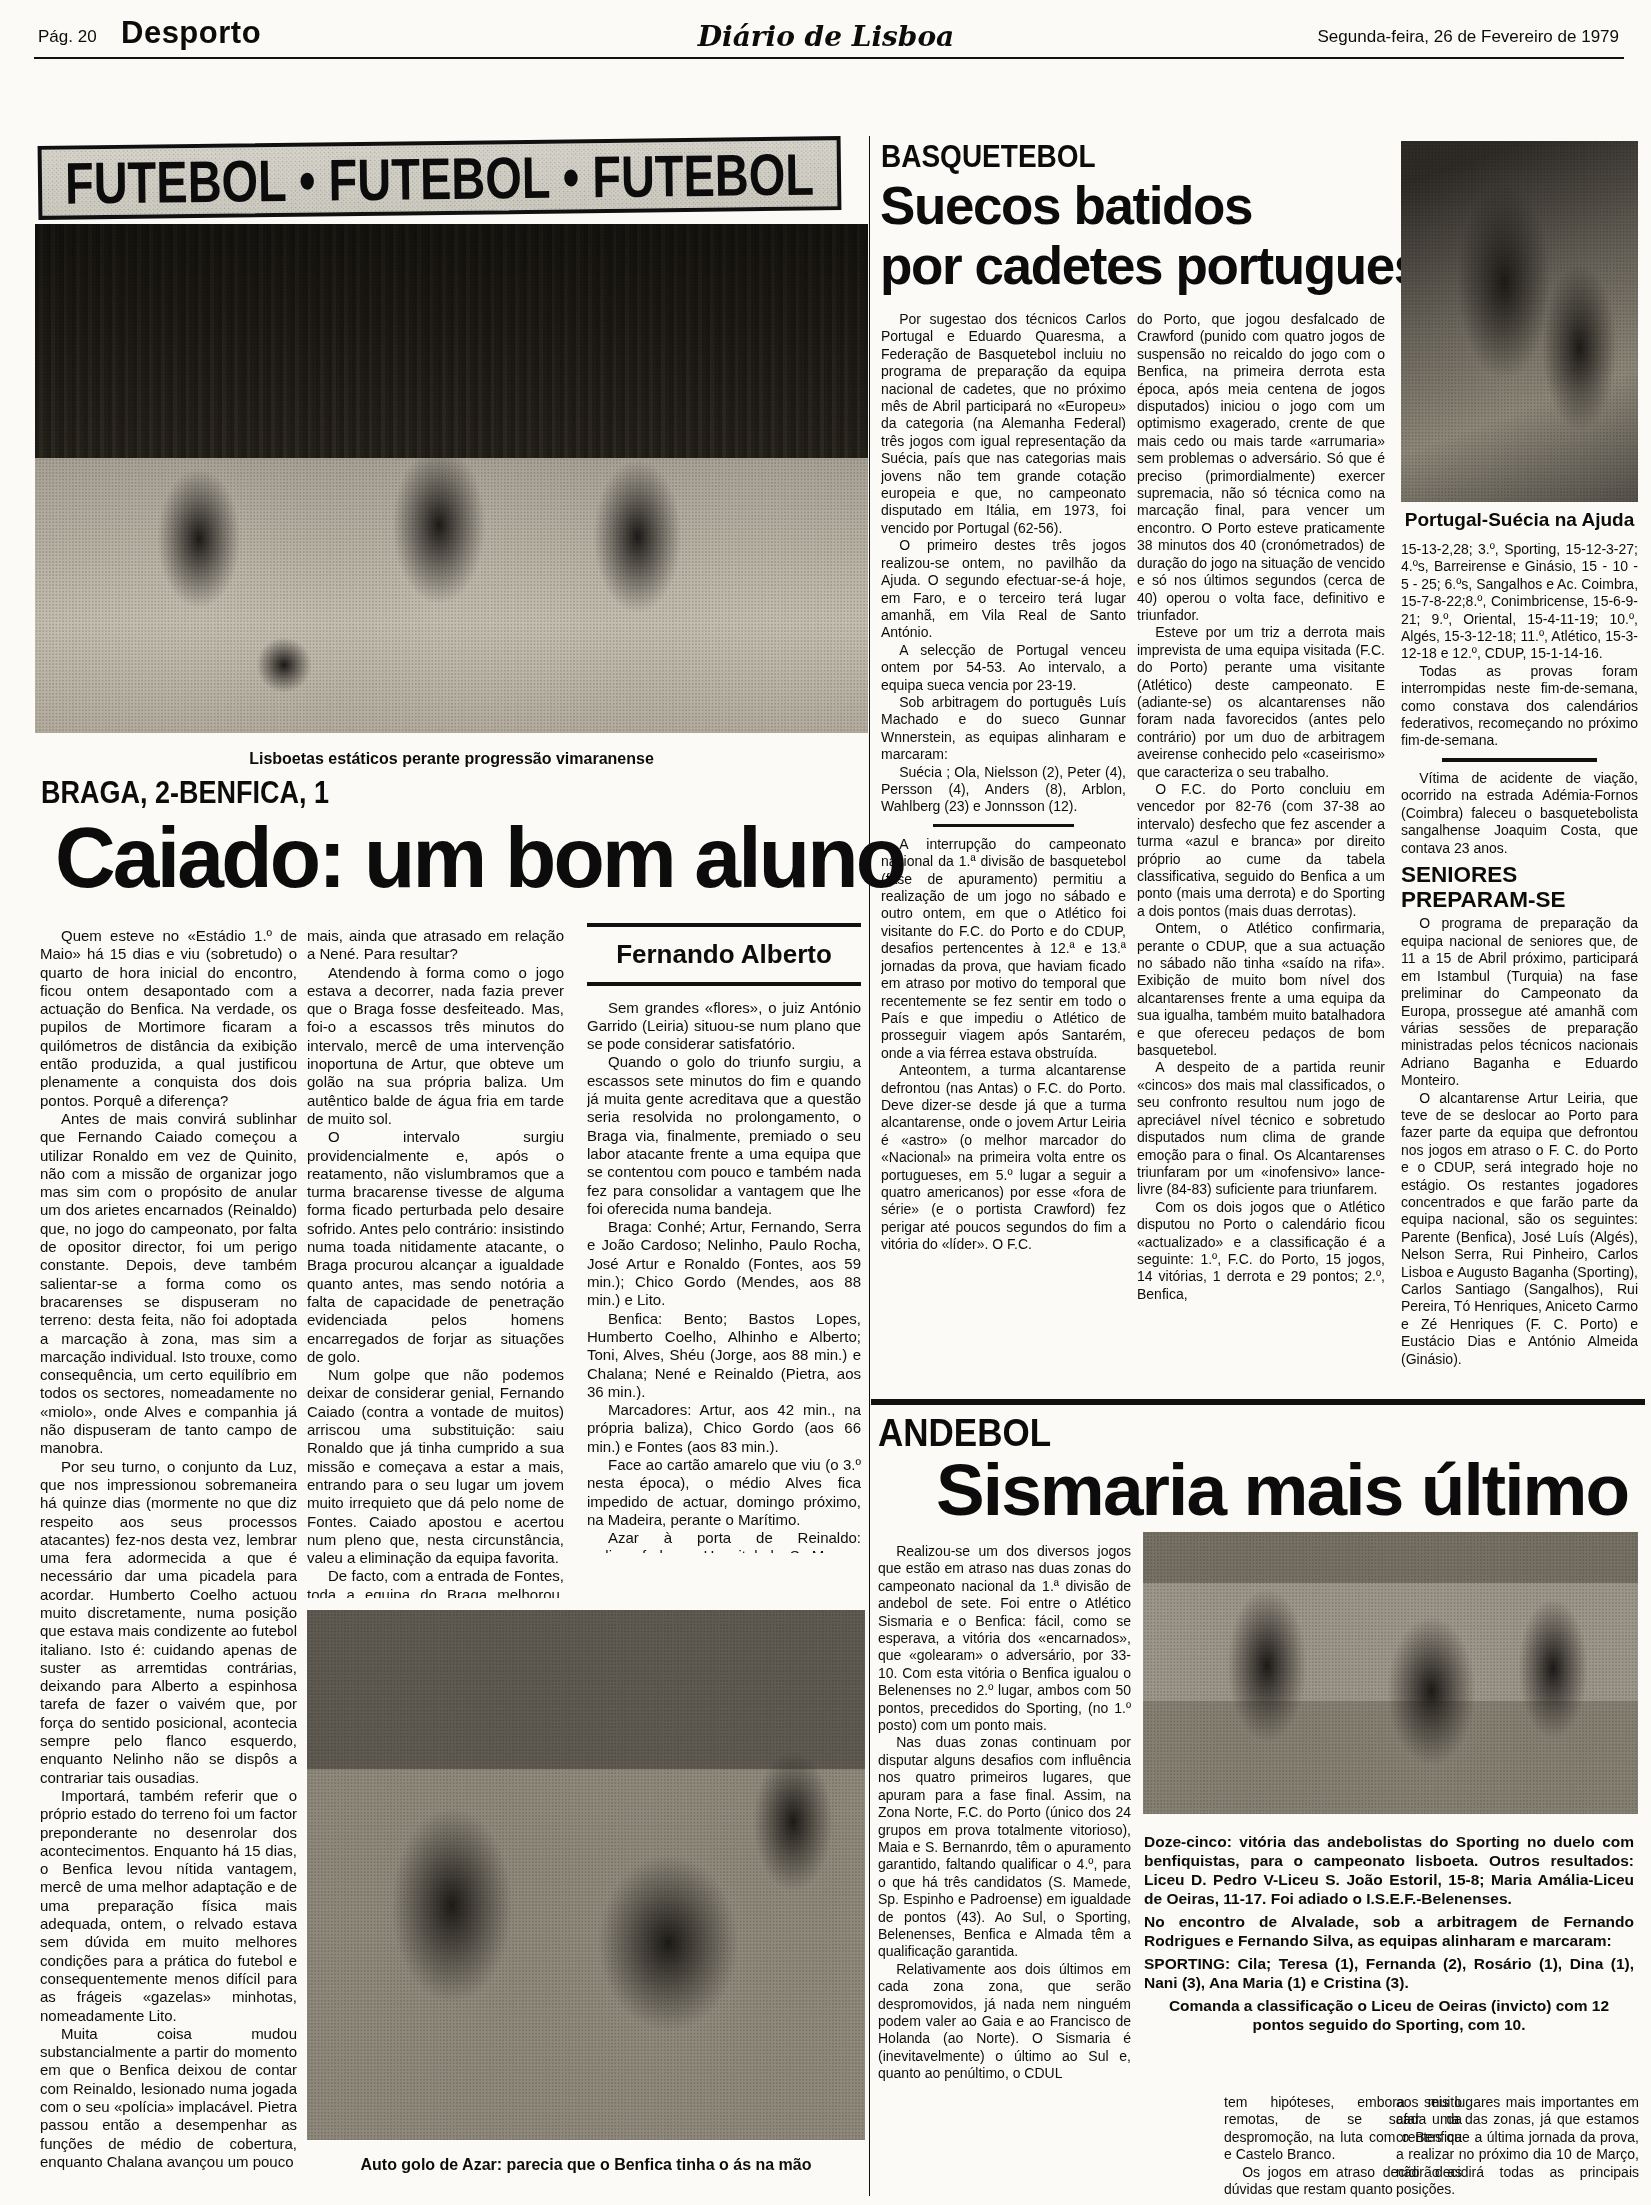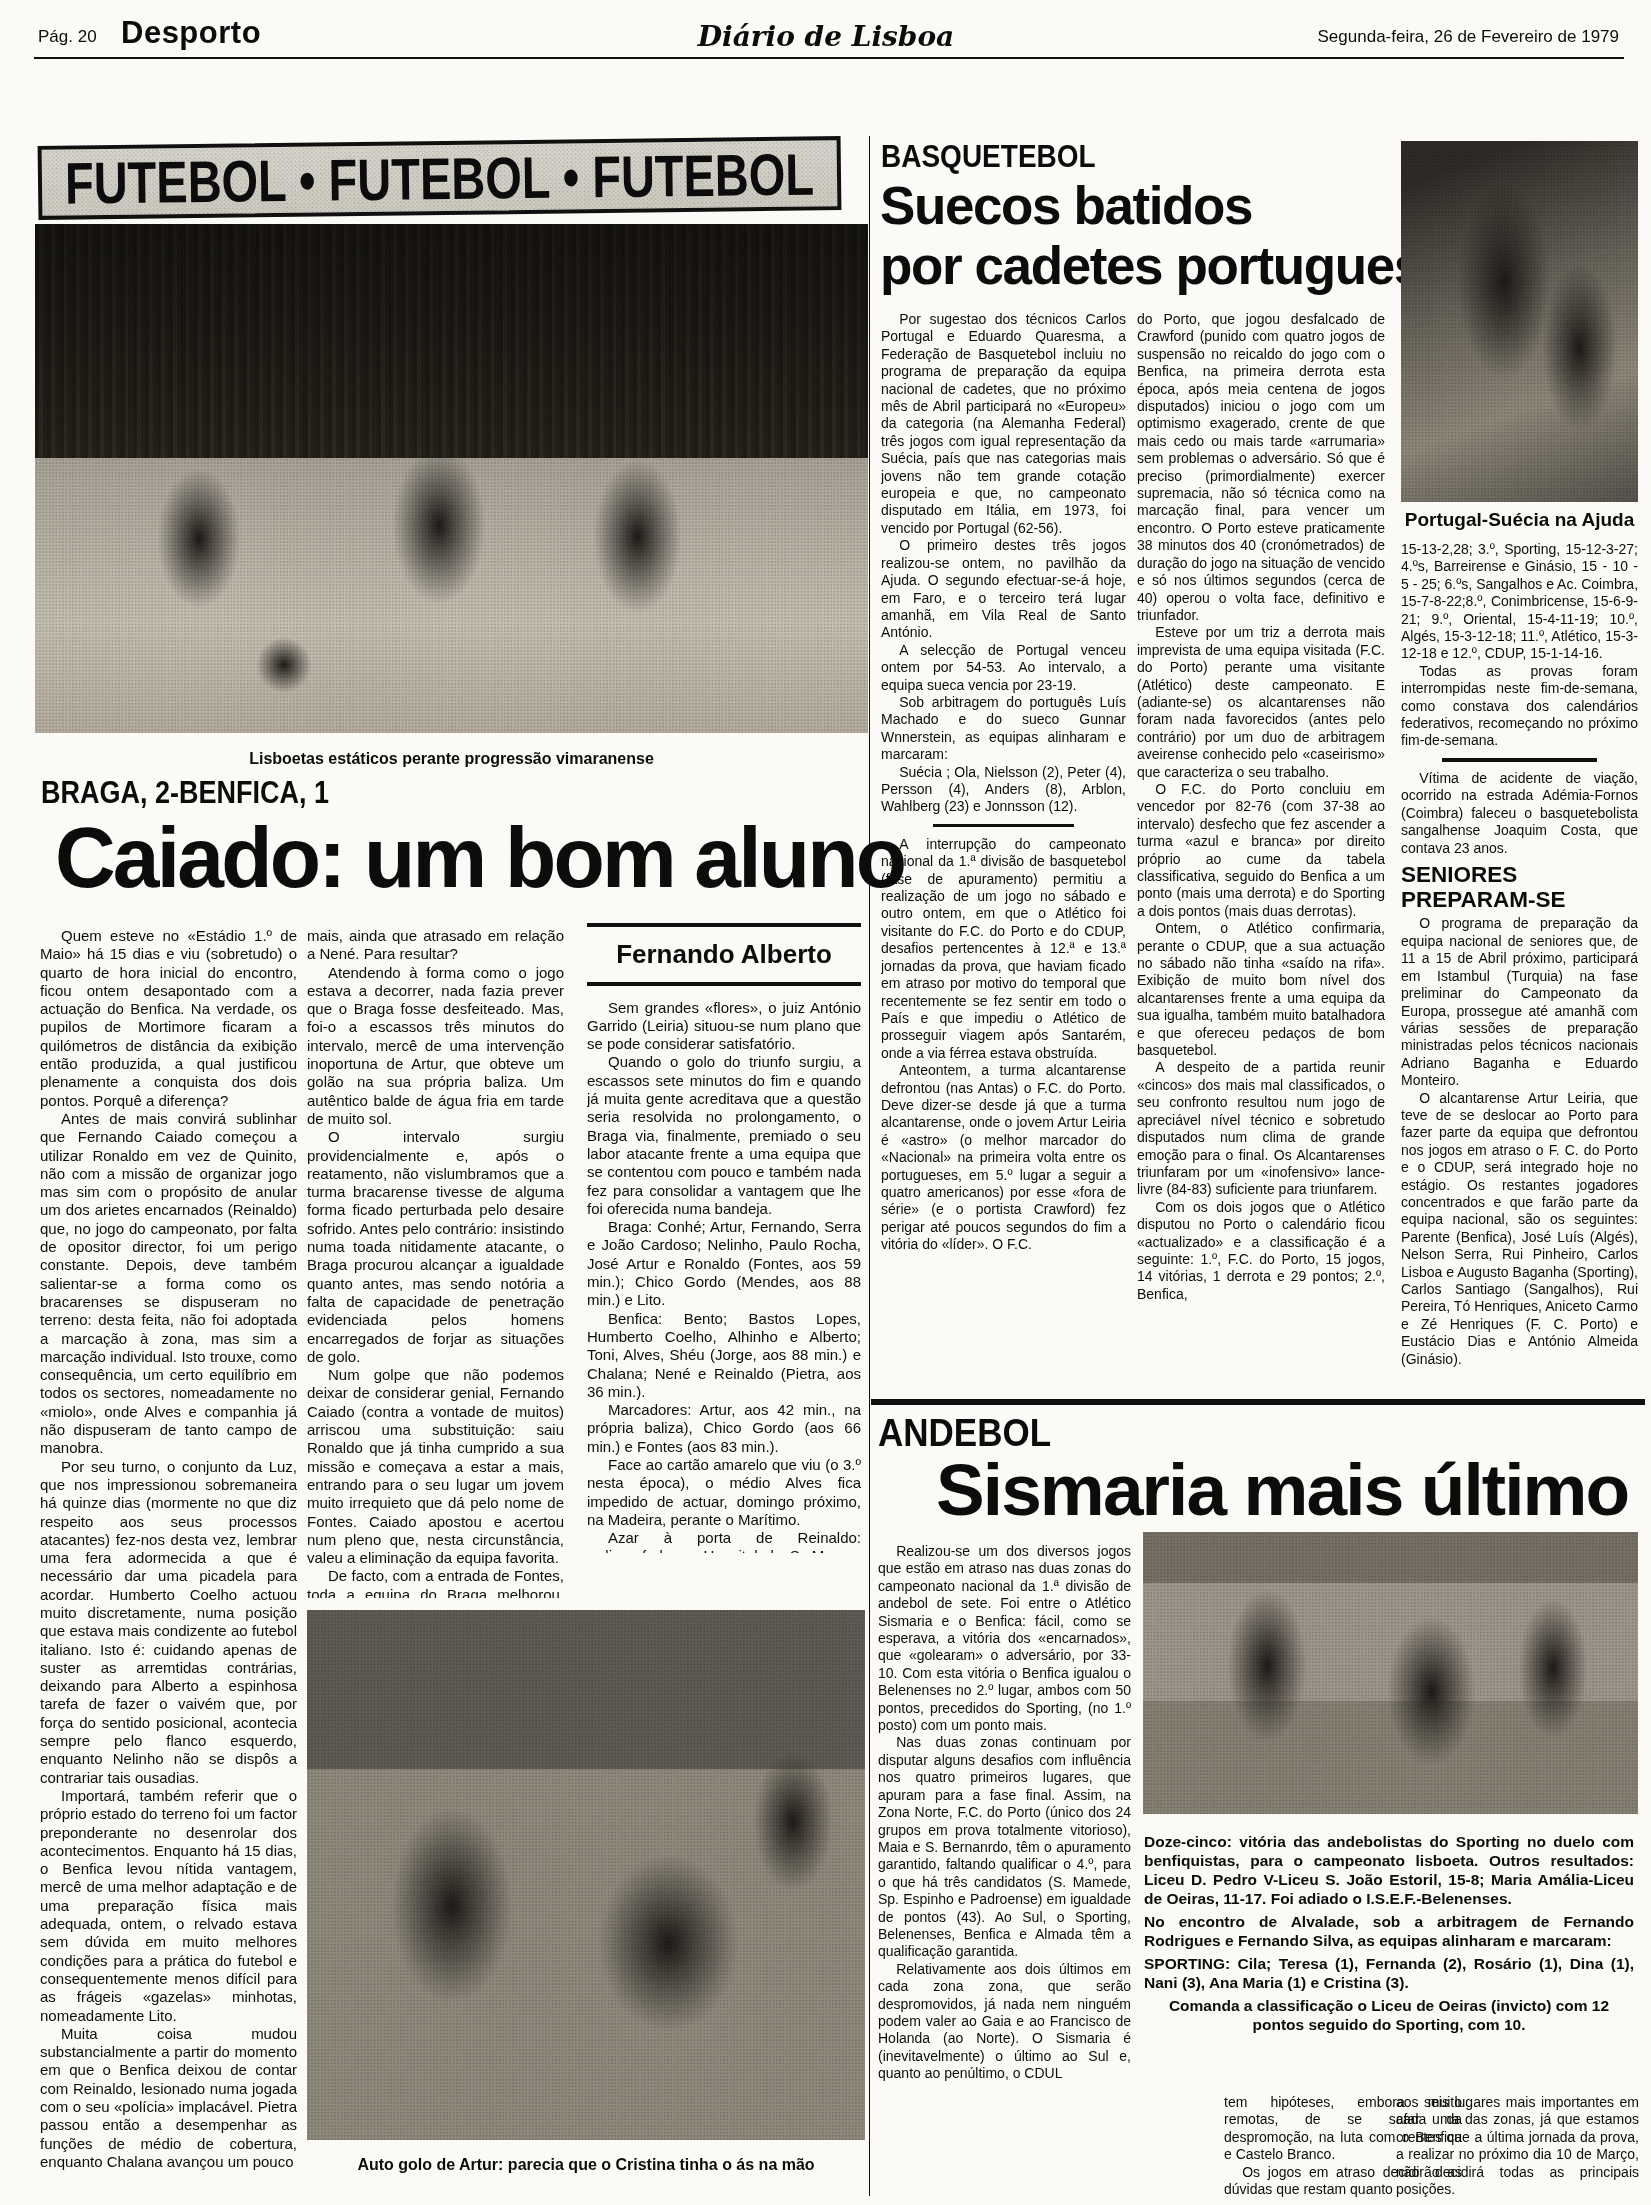--- a/index.html
+++ b/index.html
@@ -116,21 +116,21 @@
         <p>Azar à porta de Reinaldo: radiografado no Hospital de S. Marcos (em Braga) acusou fractura do pé esquerdo.</p>
       </div>
   </div>
 
   <div class="photo" style="left:307px;top:1610px;width:558px;height:530px;">
     <div class="ph-grass"></div>
     <div class="blob" style="left:84px;top:197px;width:122px;height:197px;"></div>
     <div class="blob" style="left:291px;top:244px;width:141px;height:178px;"></div>
     <div class="blob" style="left:446px;top:141px;width:80px;height:141px;"></div>
   </div>
-  <div class="abs caption" style="left:307px;top:2156px;width:558px;">Auto golo de Artur: parecia que o Cristina tinha o ás na mão</div>
+  <div class="abs caption" style="left:307px;top:2156px;width:558px;">Auto golo de Azar: parecia que o Benfica tinha o ás na mão</div>
 
   <div class="abs kicker" style="left:881px;top:139px;font-size:28px;transform:scaleY(1.1);">BASQUETEBOL</div>
   <div class="abs headline" style="left:880px;top:175px;font-size:53px;letter-spacing:-1.4px;">Suecos batidos</div>
   <div class="abs headline" style="left:880px;top:235px;font-size:53px;letter-spacing:-1.4px;">por cadetes portugueses</div>
 
   <div class="abs" style="left:881px;top:311px;width:245px;height:1084px;overflow:hidden;">
     <div class="cols-sm">
         <p>Por sugestao dos técnicos Carlos Portugal e Eduardo Quaresma, a Federação de Basquetebol incluiu no programa de preparação da equipa nacional de cadetes, que no próximo mês de Abril participará no «Europeu» da categoria (na Alemanha Federal) três jogos com igual representação da Suécia, país que nas categorias mais jovens não tem grande cotação europeia e que, no campeonato disputado em Itália, em 1973, foi vencido por Portugal (62-56).</p>
         <p>O primeiro destes três jogos realizou-se ontem, no pavilhão da Ajuda. O segundo efectuar-se-á hoje, em Faro, e o terceiro terá lugar amanhã, em Vila Real de Santo António.</p>
         <p>A selecção de Portugal venceu ontem por 54-53. Ao intervalo, a equipa sueca vencia por 23-19.</p>

